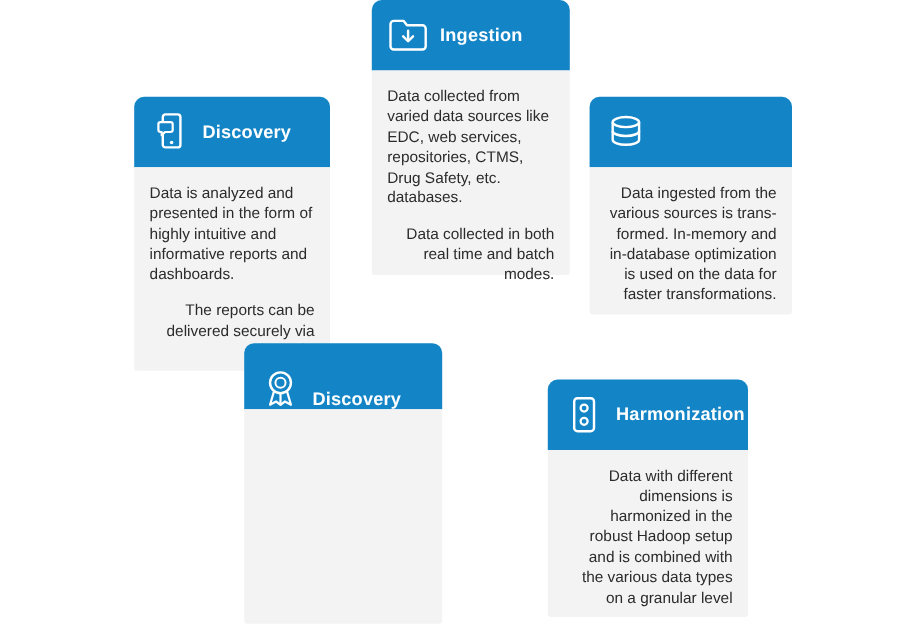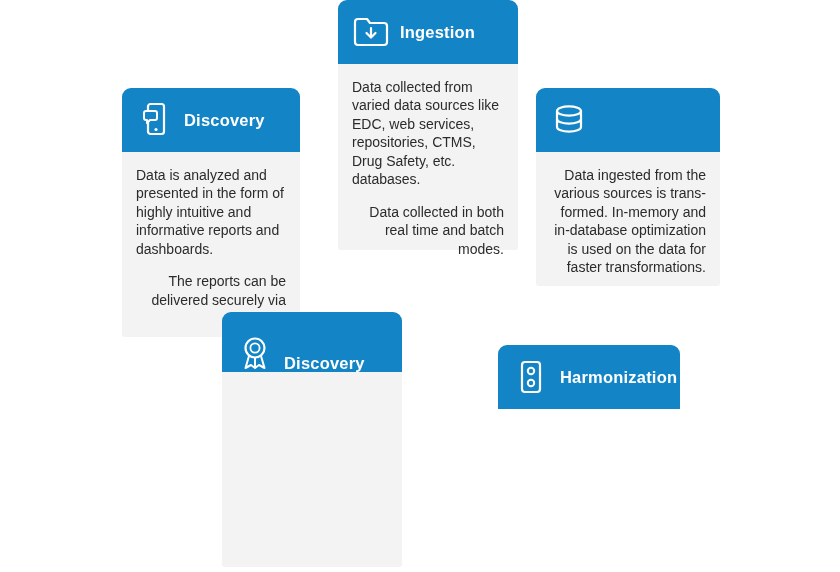--- a/index.html
+++ b/index.html
@@ -161,15 +161,18 @@
     <div class="card-header">
       <span class="icon">
         <svg width="28" height="34" viewBox="0 0 28 34">
           <rect x="5" y="2" width="18" height="30" rx="3" ry="3" fill="none" stroke="#ffffff" stroke-width="2.2"></rect>
           <circle cx="14" cy="11" r="3.2" fill="none" stroke="#ffffff" stroke-width="2"></circle>
           <circle cx="14" cy="23" r="3.2" fill="none" stroke="#ffffff" stroke-width="2"></circle>
         </svg>
       </span>
       <span class="card-title">Harmonization</span>
     </div>
+    <div class="card-body">
+      <p>Data with different dimensions is harmonized in the robust Hadoop setup and is combined with the various data types on a granular level</p>
+    </div>
   </div>
 
 </div>
 
 </body></html>

